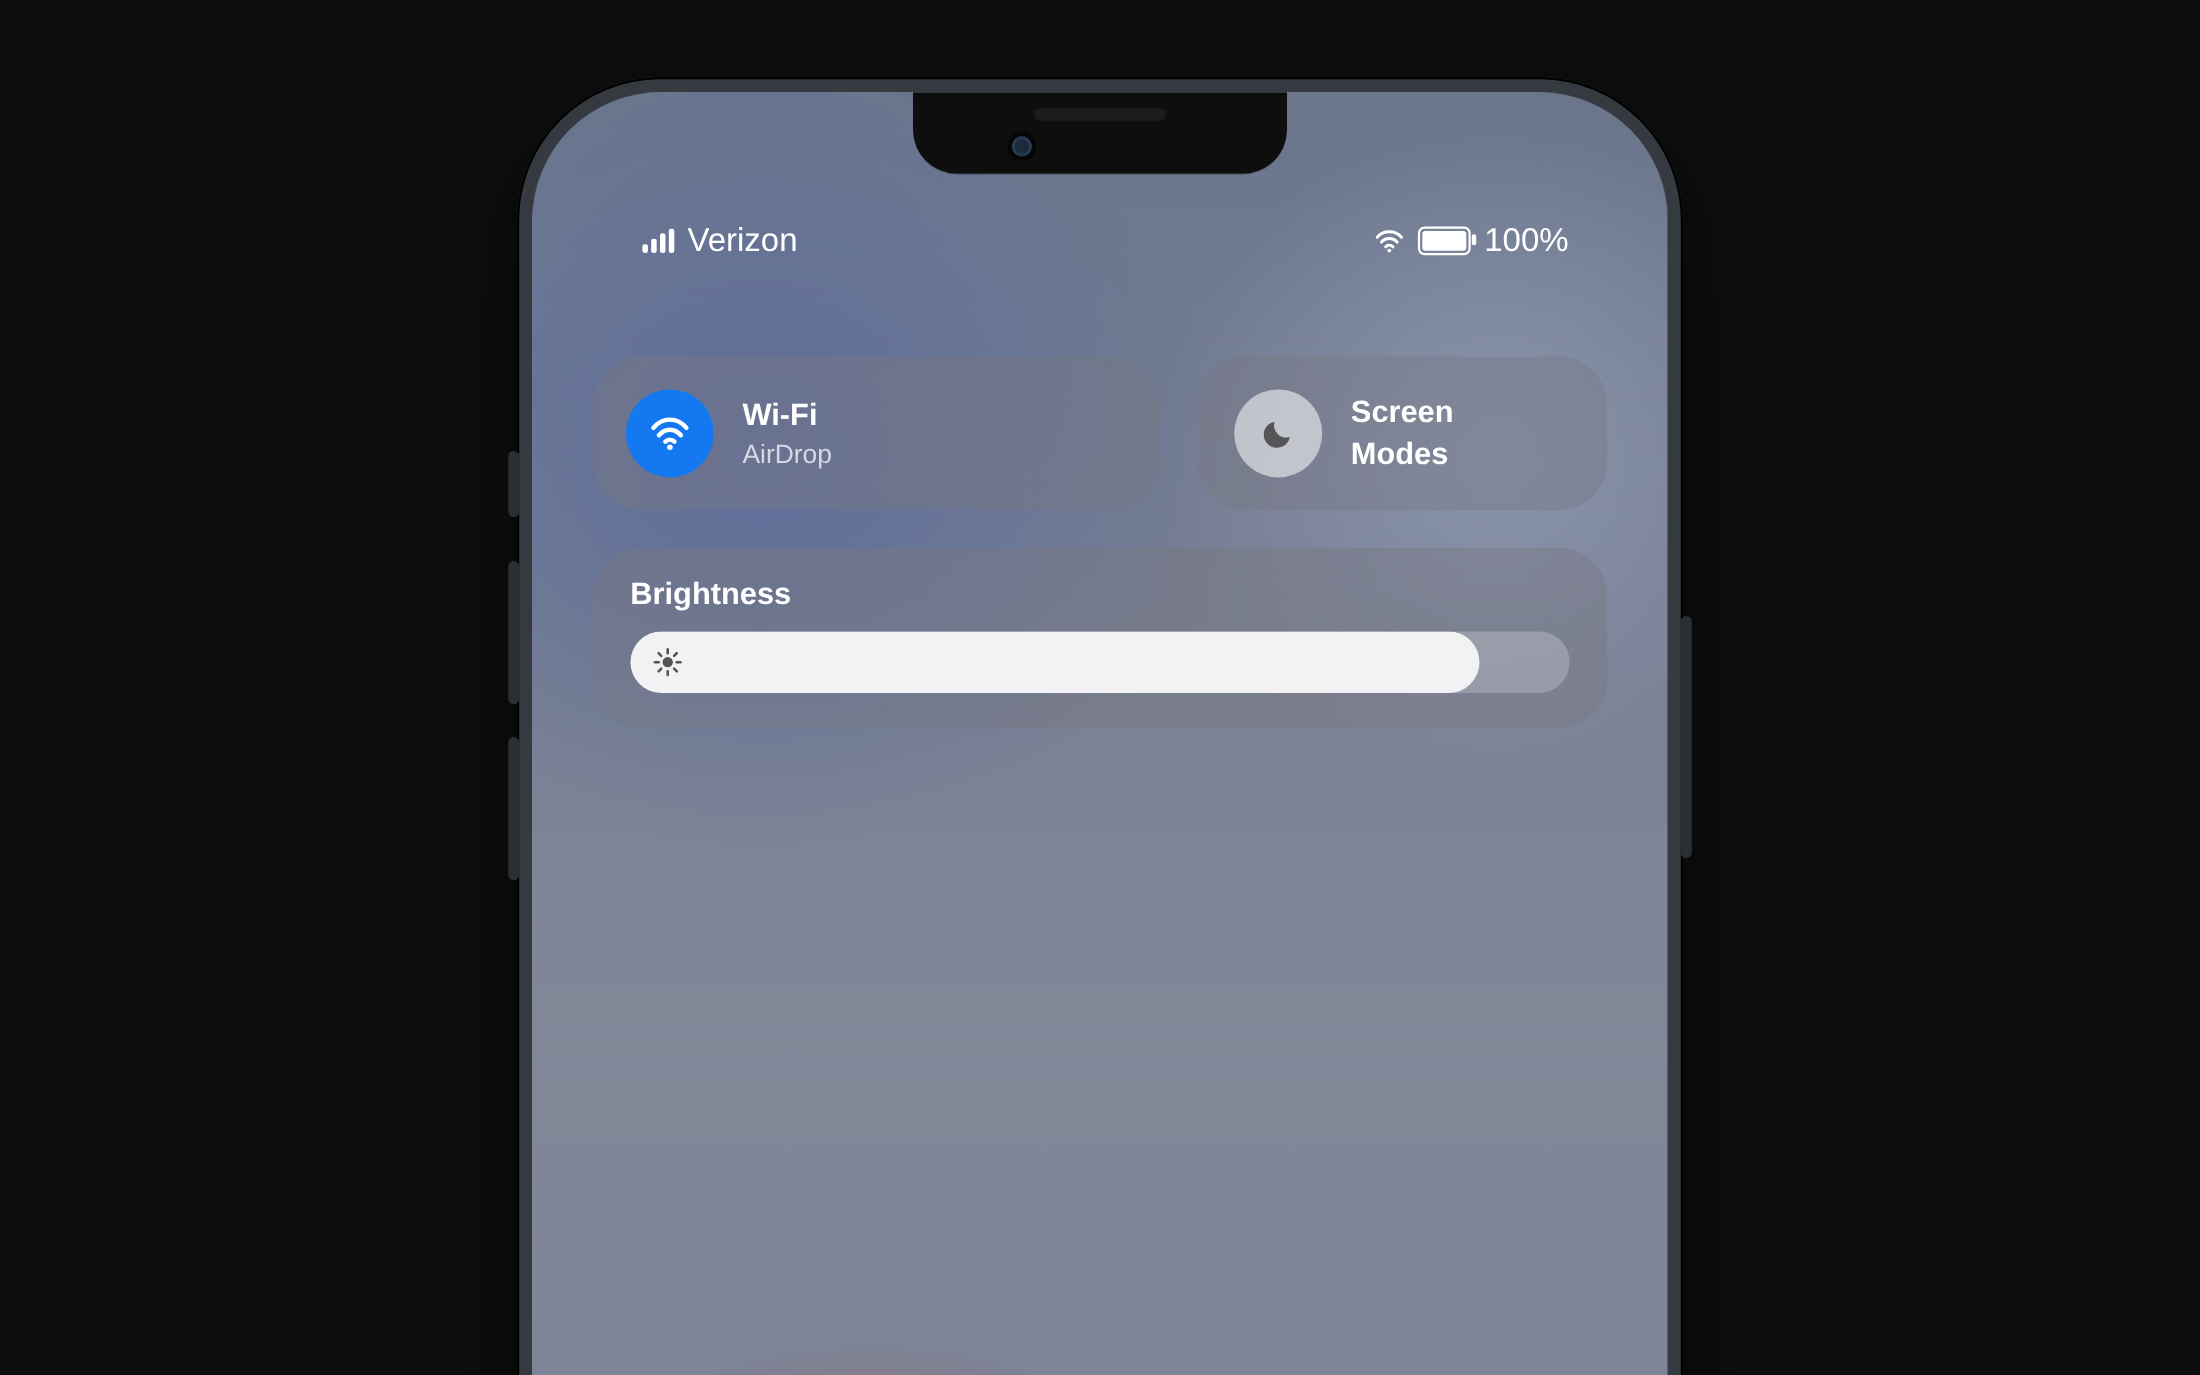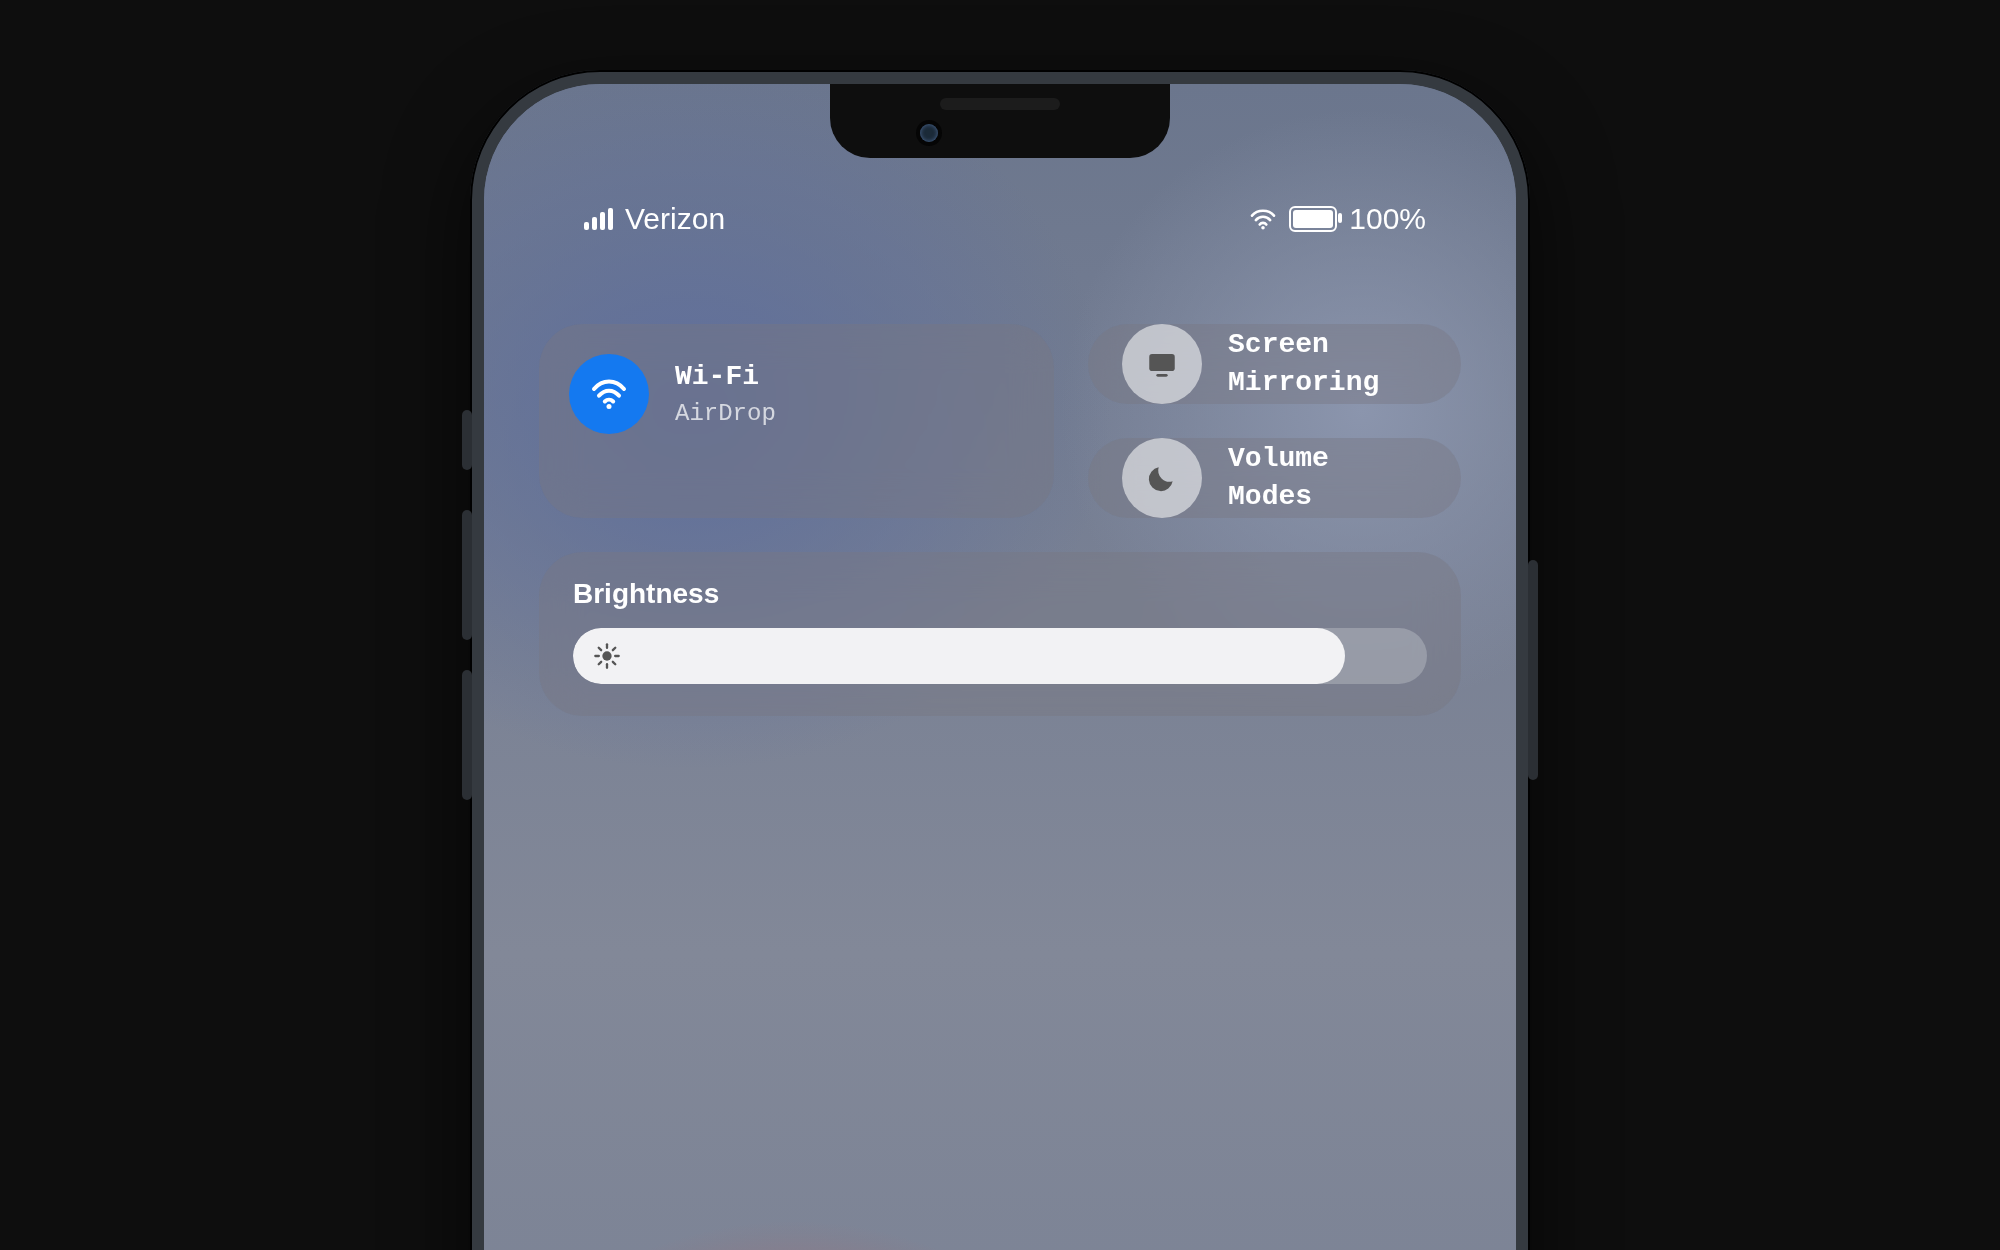--- a/index.html
+++ b/index.html
@@ -56,21 +56,21 @@
   .sig-bars span:nth-child(1){height:8px;}
   .sig-bars span:nth-child(2){height:13px;}
   .sig-bars span:nth-child(3){height:18px;}
   .sig-bars span:nth-child(4){height:22px;}
   .wifi-ico{width:28px;height:22px;position:relative;}
   .batt{width:44px;height:22px;border:2.5px solid #fff;border-radius:6px;position:relative;}
   .batt::after{content:"";position:absolute;right:-7px;top:5px;width:4px;height:10px;background:#fff;border-radius:2px;}
   .batt .fill{position:absolute;inset:2px;background:#fff;border-radius:3px;}
 
   .cc{position:absolute;top:240px;left:55px;right:55px;bottom:0;display:flex;flex-direction:column;gap:34px;}
-  .row{display:flex;gap:34px;font-family:Liberation Mono, monospace;}
+  .row{display:flex;gap:34px;}
   .tile{background:rgba(120,120,130,.42);border-radius:44px;backdrop-filter:blur(20px);}
   .conn{flex:1.22;padding:30px 30px;display:flex;flex-direction:column;gap:34px;}
   .side-col{flex:1;display:flex;flex-direction:column;gap:34px;}
   .mini{flex:1;display:flex;align-items:center;gap:26px;padding:0 34px;}
 
   .crow{display:flex;align-items:center;gap:26px;}
   .cbtn{width:80px;height:80px;border-radius:50%;display:flex;align-items:center;justify-content:center;flex-shrink:0;}
   .cbtn.on{background:#0a7aff;}
   .cbtn.off{background:rgba(255,255,255,.22);}
   .cbtn.gray{background:rgba(255,255,255,.55);}
@@ -147,38 +147,26 @@
               <div class="ctxt">
                 <div class="t">Wi-Fi</div>
                 <div class="s">AirDrop</div>
               </div>
             </div>
           </div>
 
           <div class="side-col">
             <div class="tile mini">
               <div class="cbtn gray">
-                <svg viewBox="0 0 24 24" width="34" height="34" fill="#555">
-                  <rect x="3" y="5" width="18" height="12" rx="2"></rect>
-                    <rect x="8" y="19" width="8" height="2" rx="1"></rect>
-                </svg>
-              </div>
-              <div class="ctxt">
-                <div class="t">Screen</div>
-                <div class="t">Mirroring</div>
-              </div>
-            </div>
-            <div class="tile mini">
-              <div class="cbtn gray">
                 <svg viewBox="0 0 24 24" width="32" height="32" fill="#555">
                   <path d="M20 14.5 A8.5 8.5 0 0 1 9.5 4 A9 9 0 1 0 20 14.5 Z"></path>
                 </svg>
               </div>
               <div class="ctxt">
-                <div class="t">Volume</div>
+                <div class="t">Screen</div>
                 <div class="t">Modes</div>
               </div>
             </div>
           </div>
         </div>
 
 
         <div class="tile slider-tile">
           <div class="slider-title">Brightness</div>
           <div class="slider-row">

